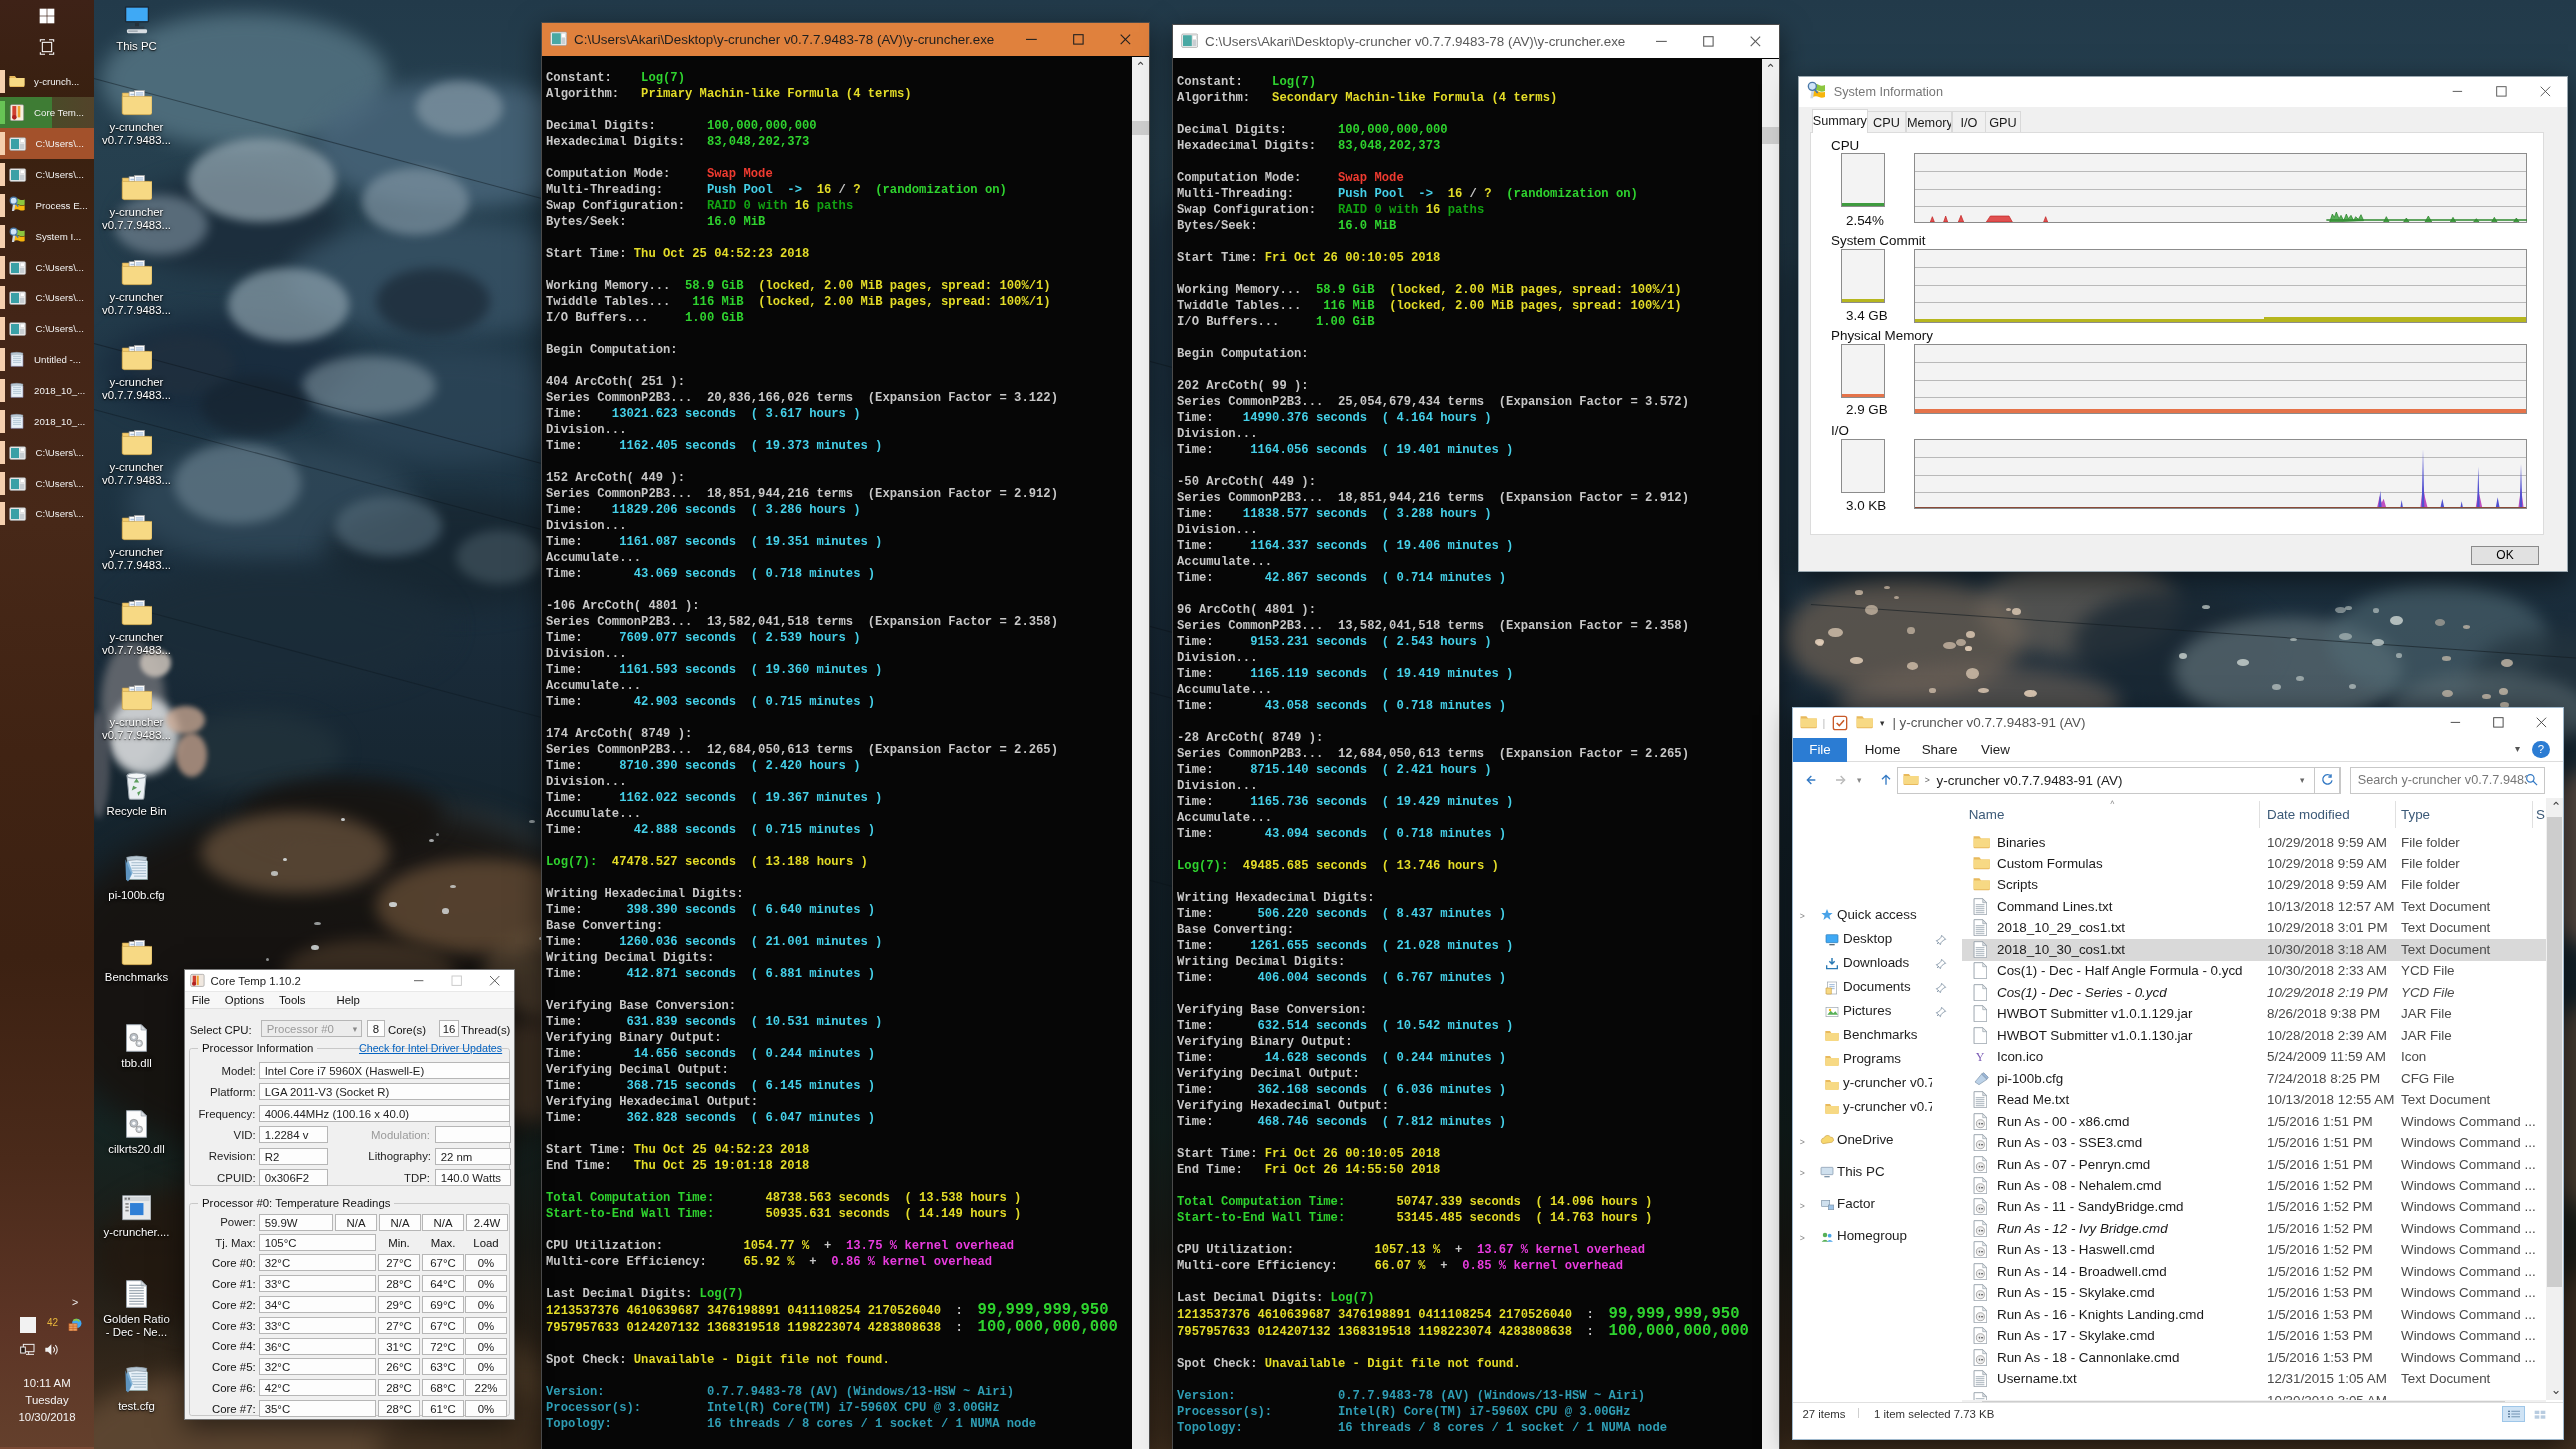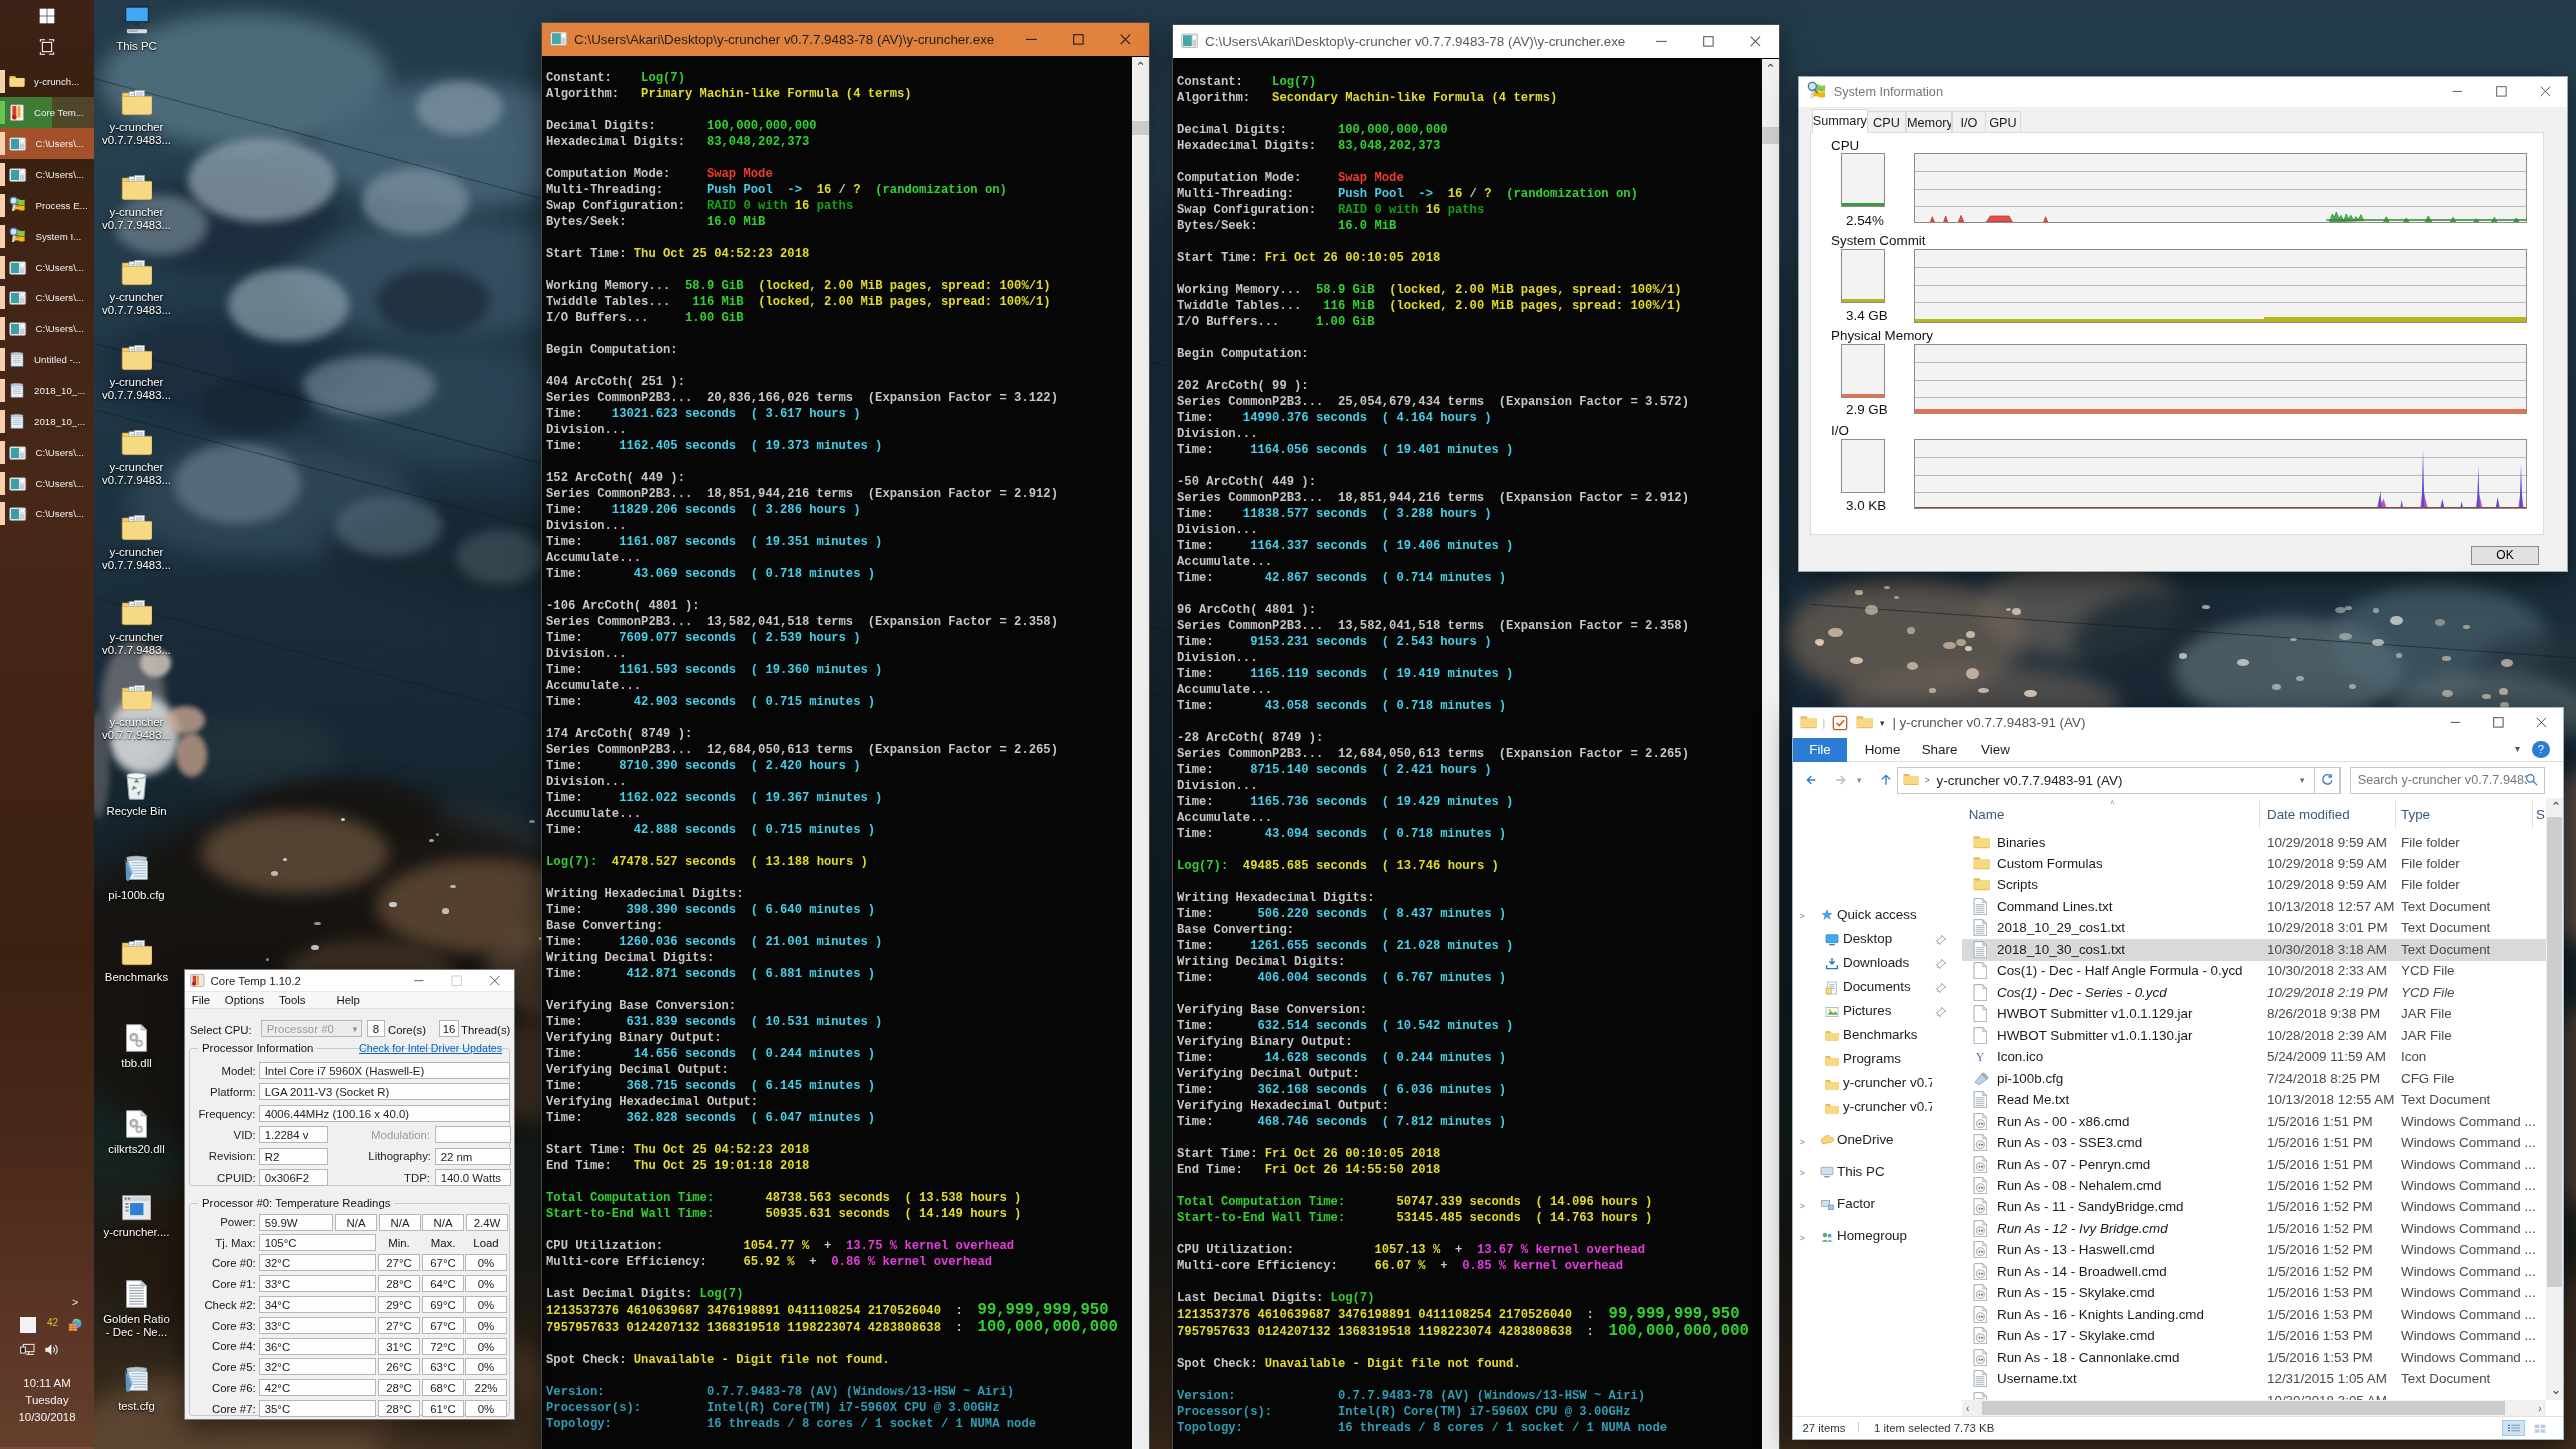--- a/index.html
+++ b/index.html
@@ -46,21 +46,21 @@
 .gline { position:absolute; left:0; right:0; height:0.7px; background:#b9b9b9; }
 
 
 #explorer { background:#fff; border:0.7px solid #9fb8cc; }
 .ex-title { height:29.5px; background:#fff; display:flex; align-items:center; }
 .ex-ribbon { position:absolute; left:0; top:29.5px; right:0; height:24px; background:#fff; border-bottom:0.7px solid #ddd; }
 .ex-tab { position:absolute; top:0; height:24px; font-size:13.4px; color:#222; text-align:center; }
 .ex-addr { position:absolute; left:0; top:54px; right:0; height:36px; background:#fff; }
 .ex-nav { position:absolute; left:0; top:90px; width:169px; bottom:23px; background:#fff; font-size:13.4px; color:#222; }
 .ex-list { position:absolute; left:169px; top:90px; right:0; bottom:23px; }
-.ex-status { position:absolute; left:0; bottom:0; right:0; height:23px; border-top:0.7px solid #e0e0e0; background:#fff; font-size:11.4px; color:#333; }
+.ex-status { position:absolute; left:0; bottom:0; right:0; height:37px; border-top:0.7px solid #e0e0e0; background:#fff; font-size:11.4px; color:#333; }
 .ex-hdr { font-size:13.4px; color:#3c5a78; }
 .ex-row { position:absolute; left:0; right:17.4px; height:21.5px; font-size:13.4px; color:#1a1a1a; white-space:nowrap; }
 .ex-col-date { position:absolute; left:305px; color:#4a4a4a; }
 .ex-col-type { position:absolute; left:439px; color:#4a4a4a; }
 
 
 #coretemp { background:#f0f0f0; border:0.7px solid #777; font-size:11.4px; }
 .ct-box { position:absolute; background:#fdfdfd; border:0.7px solid #b6b6b6; font-size:11.4px; color:#222; white-space:nowrap;
   padding-left:4.7px; display:flex; align-items:center; }
 .ct-lab { position:absolute; font-size:11.4px; color:#111; text-align:right; white-space:nowrap; }
@@ -786,21 +786,21 @@
     <div class="ct-lab" style="left:6.7px;top:287px;width:64px;">Core #0:</div>
     <div class="ct-box" style="left:74px;top:284px;width:117px;height:17.4px;">32°C</div>
     <div class="ct-box" style="left:193px;top:284px;width:42px;height:17.4px;justify-content:center;padding-left:0;">27°C</div>
     <div class="ct-box" style="left:237px;top:284px;width:42px;height:17.4px;justify-content:center;padding-left:0;">67°C</div>
     <div class="ct-box" style="left:280px;top:284px;width:42px;height:17.4px;justify-content:center;padding-left:0;">0%</div>
     <div class="ct-lab" style="left:6.7px;top:308px;width:64px;">Core #1:</div>
     <div class="ct-box" style="left:74px;top:305px;width:117px;height:17.4px;">33°C</div>
     <div class="ct-box" style="left:193px;top:305px;width:42px;height:17.4px;justify-content:center;padding-left:0;">28°C</div>
     <div class="ct-box" style="left:237px;top:305px;width:42px;height:17.4px;justify-content:center;padding-left:0;">64°C</div>
     <div class="ct-box" style="left:280px;top:305px;width:42px;height:17.4px;justify-content:center;padding-left:0;">0%</div>
-    <div class="ct-lab" style="left:6.7px;top:329px;width:64px;">Check #2:</div>
+    <div class="ct-lab" style="left:6.7px;top:329px;width:64px;">Core #2:</div>
     <div class="ct-box" style="left:74px;top:326px;width:117px;height:17.4px;">34°C</div>
     <div class="ct-box" style="left:193px;top:326px;width:42px;height:17.4px;justify-content:center;padding-left:0;">29°C</div>
     <div class="ct-box" style="left:237px;top:326px;width:42px;height:17.4px;justify-content:center;padding-left:0;">69°C</div>
     <div class="ct-box" style="left:280px;top:326px;width:42px;height:17.4px;justify-content:center;padding-left:0;">0%</div>
     <div class="ct-lab" style="left:6.7px;top:350px;width:64px;">Core #3:</div>
     <div class="ct-box" style="left:74px;top:347px;width:117px;height:17.4px;">33°C</div>
     <div class="ct-box" style="left:193px;top:347px;width:42px;height:17.4px;justify-content:center;padding-left:0;">27°C</div>
     <div class="ct-box" style="left:237px;top:347px;width:42px;height:17.4px;justify-content:center;padding-left:0;">67°C</div>
     <div class="ct-box" style="left:280px;top:347px;width:42px;height:17.4px;justify-content:center;padding-left:0;">0%</div>
     <div class="ct-lab" style="left:6.7px;top:370px;width:64px;">Core #4:</div>

